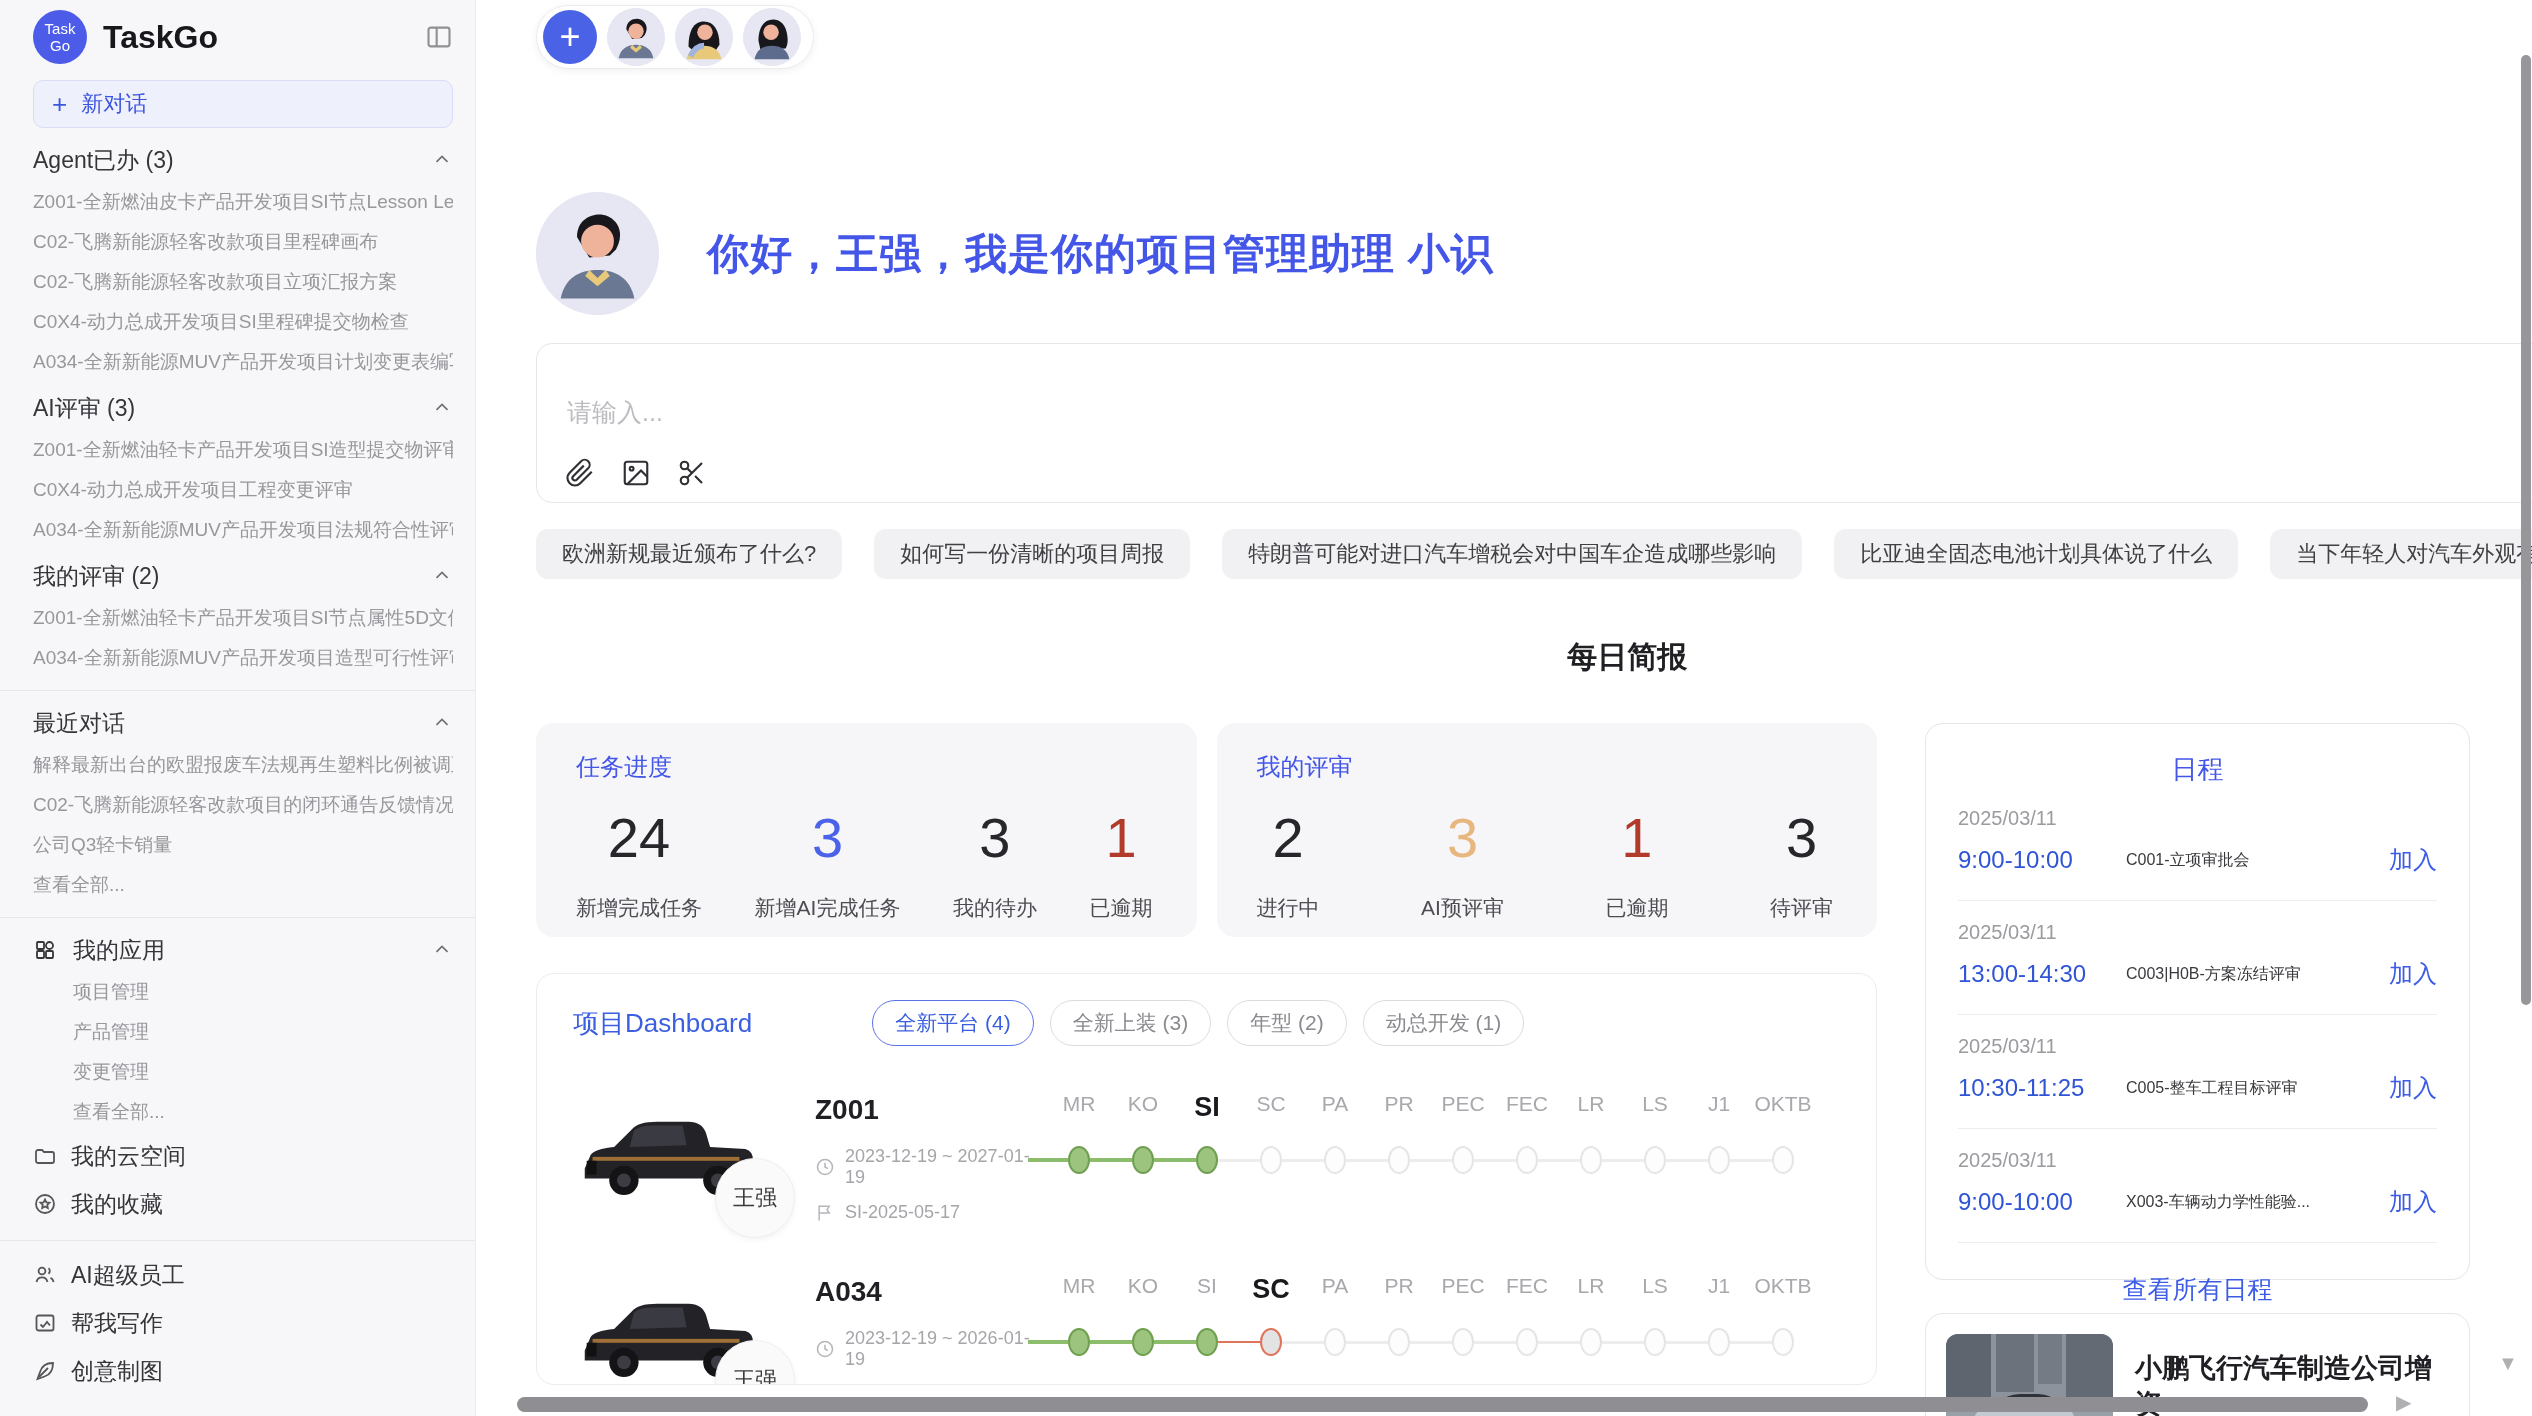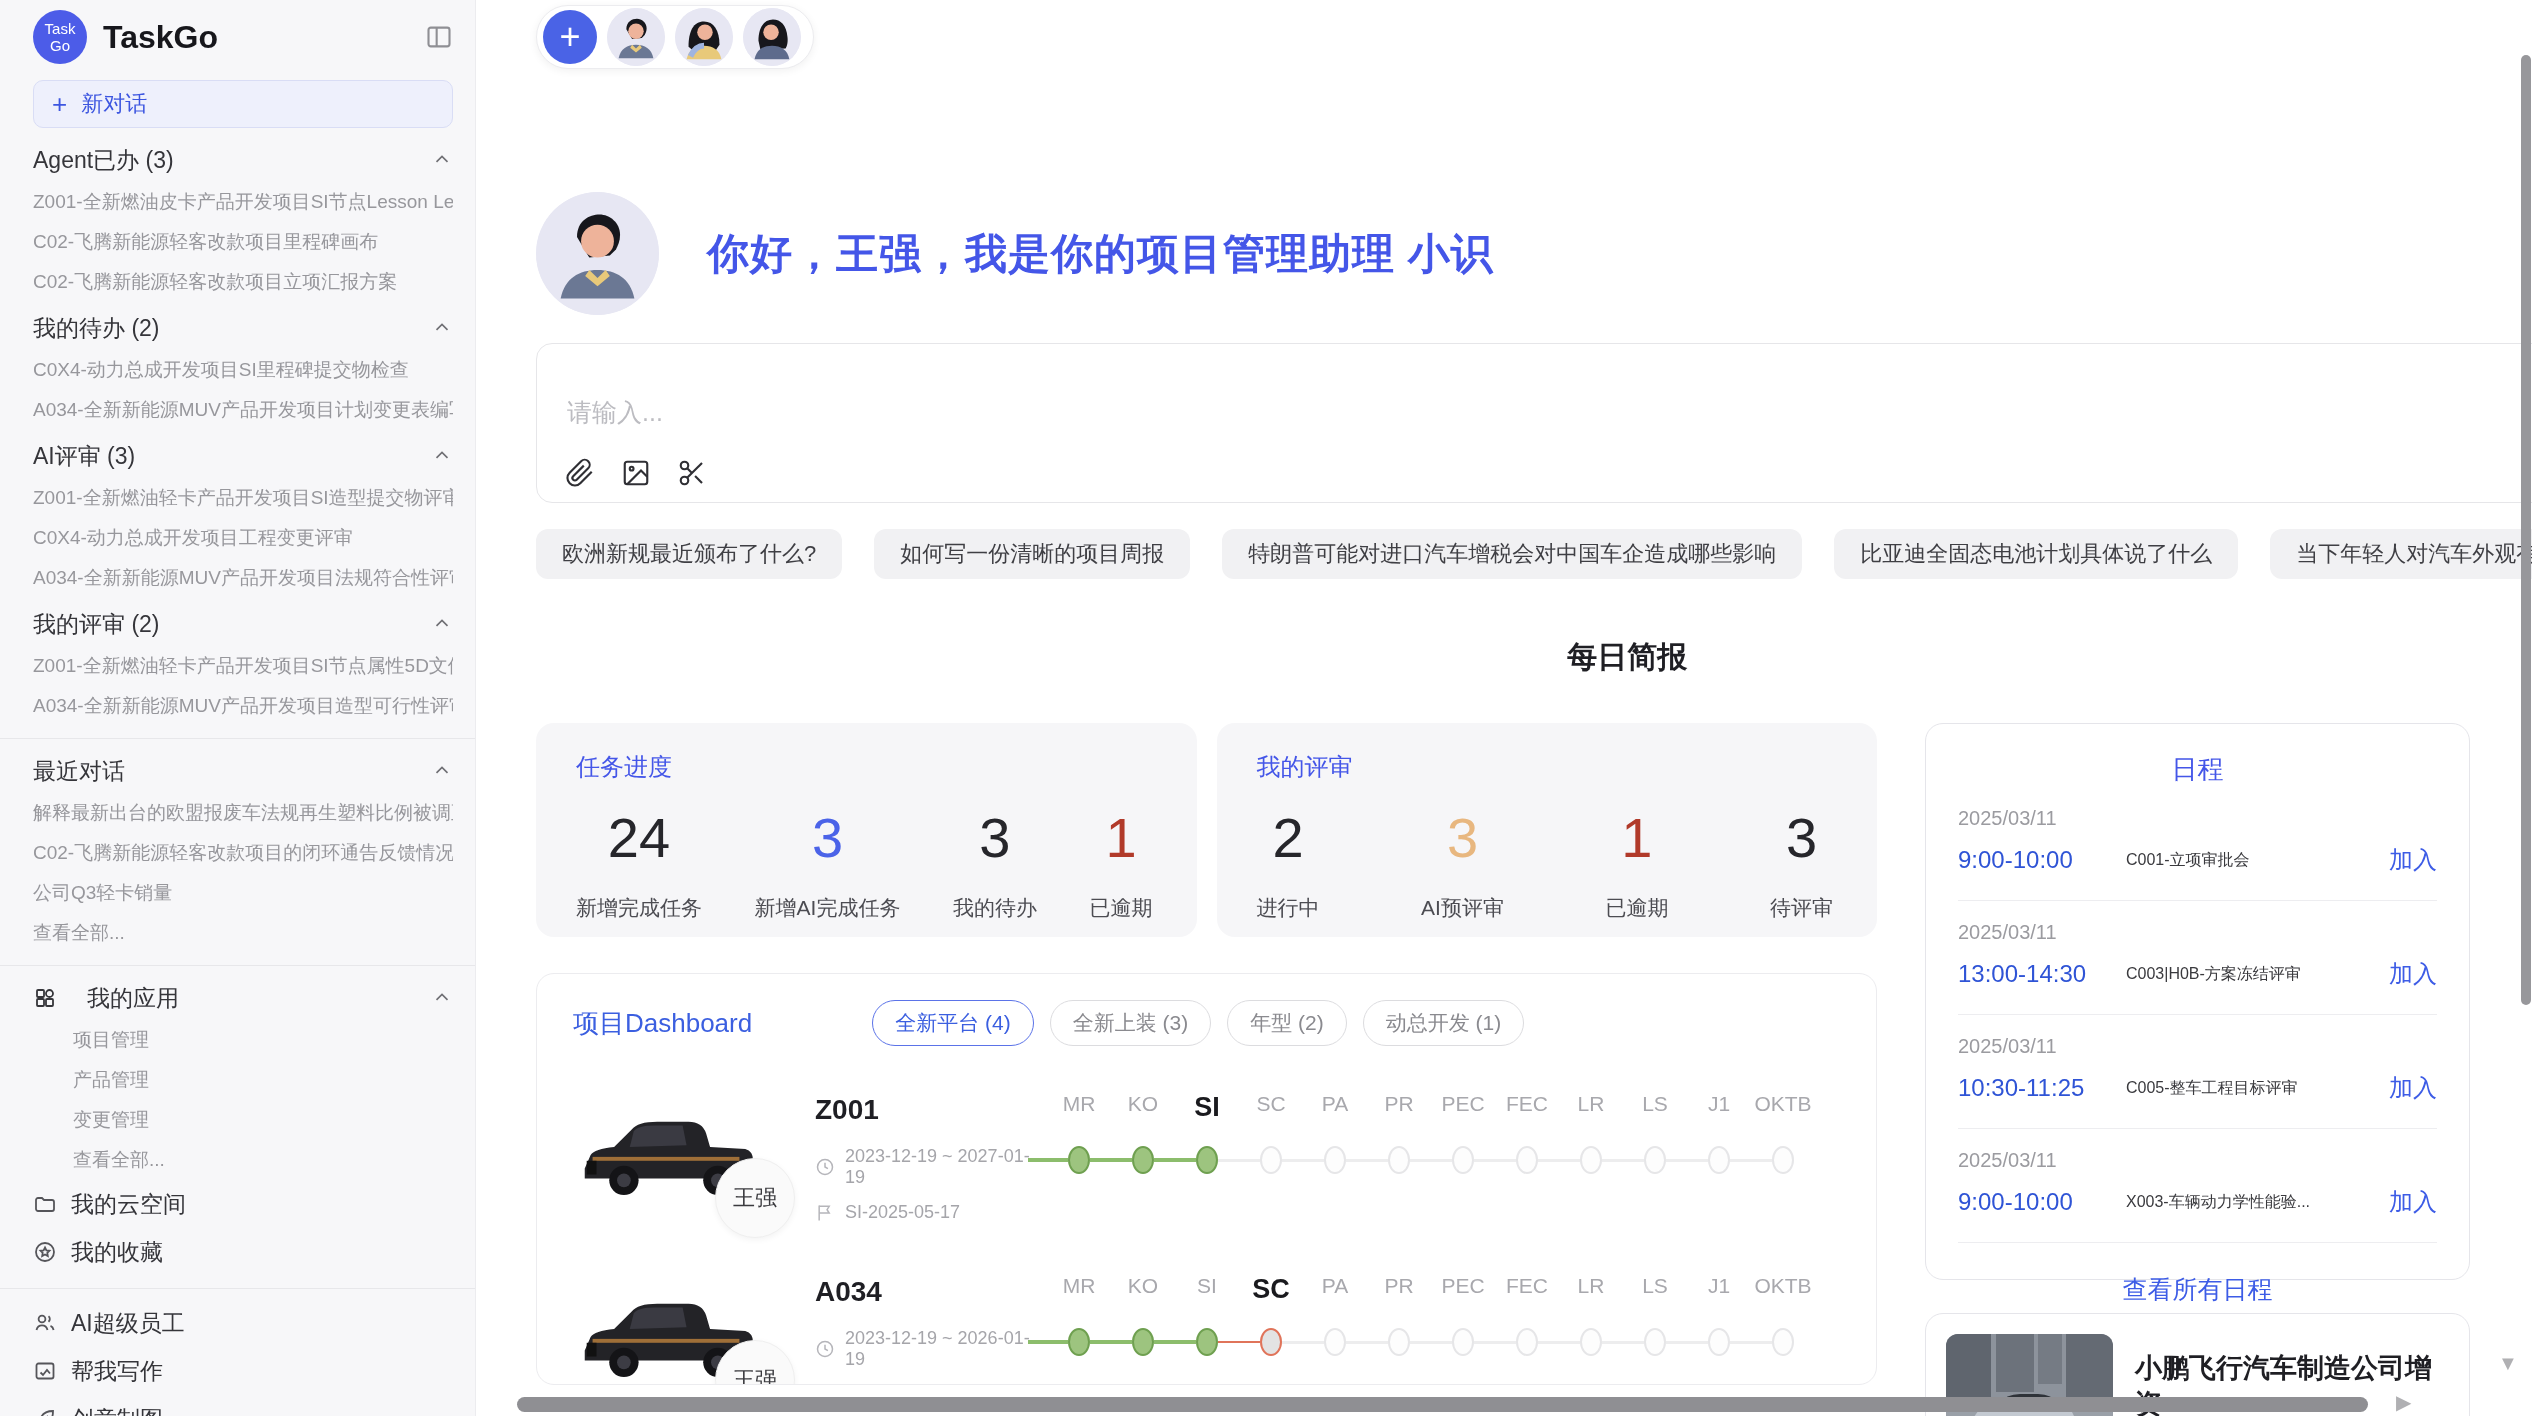--- a/index.html
+++ b/index.html
@@ -35,21 +35,21 @@
     height:44px; display:flex; align-items:center; justify-content:space-between;
     font-size:23px; color:#35353a; font-weight:500; margin-top:4px;
   }
   .sec-head .chev { color:#6f6f74; }
   .side-item {
     height:40px; line-height:40px; font-size:19px; color:#97979c;
     white-space:nowrap; overflow:hidden; cursor:pointer;
   }
   .divider { height:1px; background:#e7e7ea; margin:12px -22px 10px -33px; }
 
-  .apps-head { display:flex; align-items:center; gap:30px; }
+  .apps-head { display:flex; align-items:center; gap:16px; }
   .apps-head .chev { margin-left:auto; color:#6f6f74; }
   .sub-item { padding-left:40px; }
   .icon-row {
     height:48px; display:flex; align-items:center; gap:14px;
     font-size:23px; color:#35353a; cursor:pointer;
   }
   .icon-row .g-icon { color:#55555a; }
 
   
   .main { flex:1 1 auto; padding:0 57px 0 60px; position:relative; }
@@ -206,28 +206,20 @@
     <span class="chev">
         <svg width="22" height="22" viewBox="0 0 24 24" fill="none" stroke="currentColor" stroke-width="1.8">
           <polyline points="6,14 12,8 18,14"></polyline>
         </svg>
       </span>
   </div>
   <div class="side-item">Z001-全新燃油皮卡产品开发项目SI节点Lesson Learn报告</div>
   <div class="side-item">C02-飞腾新能源轻客改款项目里程碑画布</div>
   <div class="side-item">C02-飞腾新能源轻客改款项目立项汇报方案</div>
 
-  <div class="sec-head">
-    <span>我的待办 (2)</span>
-    <span class="chev">
-        <svg width="22" height="22" viewBox="0 0 24 24" fill="none" stroke="currentColor" stroke-width="1.8">
-          <polyline points="6,14 12,8 18,14"></polyline>
-        </svg>
-      </span>
-  </div>
   <div class="side-item">C0X4-动力总成开发项目SI里程碑提交物检查</div>
   <div class="side-item">A034-全新新能源MUV产品开发项目计划变更表编写</div>
 
   <div class="sec-head">
     <span>AI评审 (3)</span>
     <span class="chev">
         <svg width="22" height="22" viewBox="0 0 24 24" fill="none" stroke="currentColor" stroke-width="1.8">
           <polyline points="6,14 12,8 18,14"></polyline>
         </svg>
       </span>

